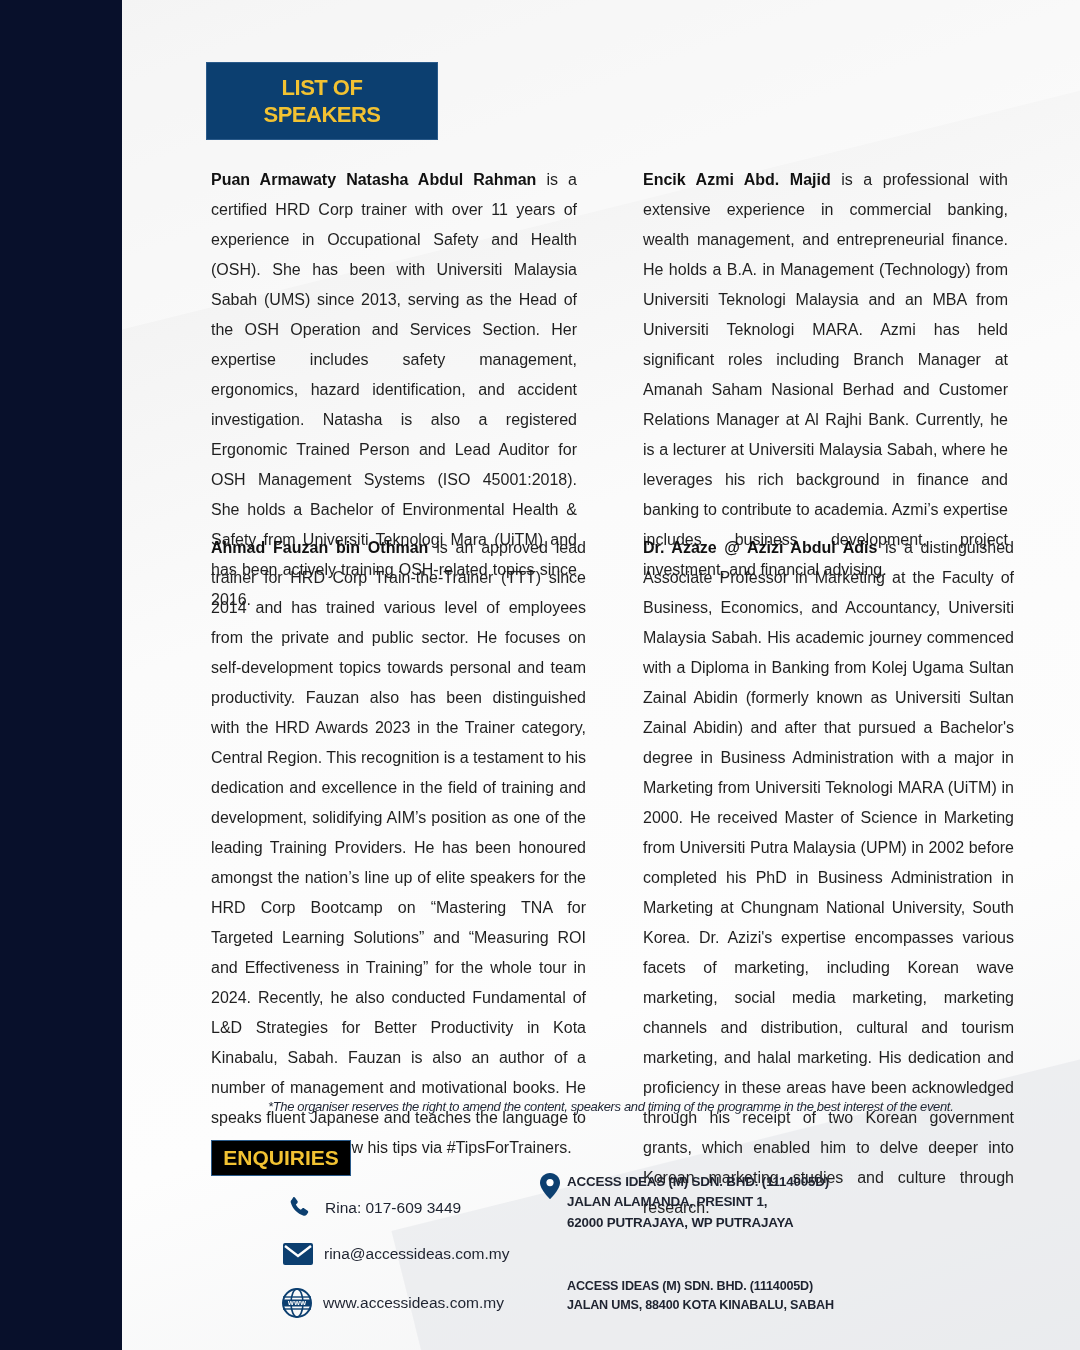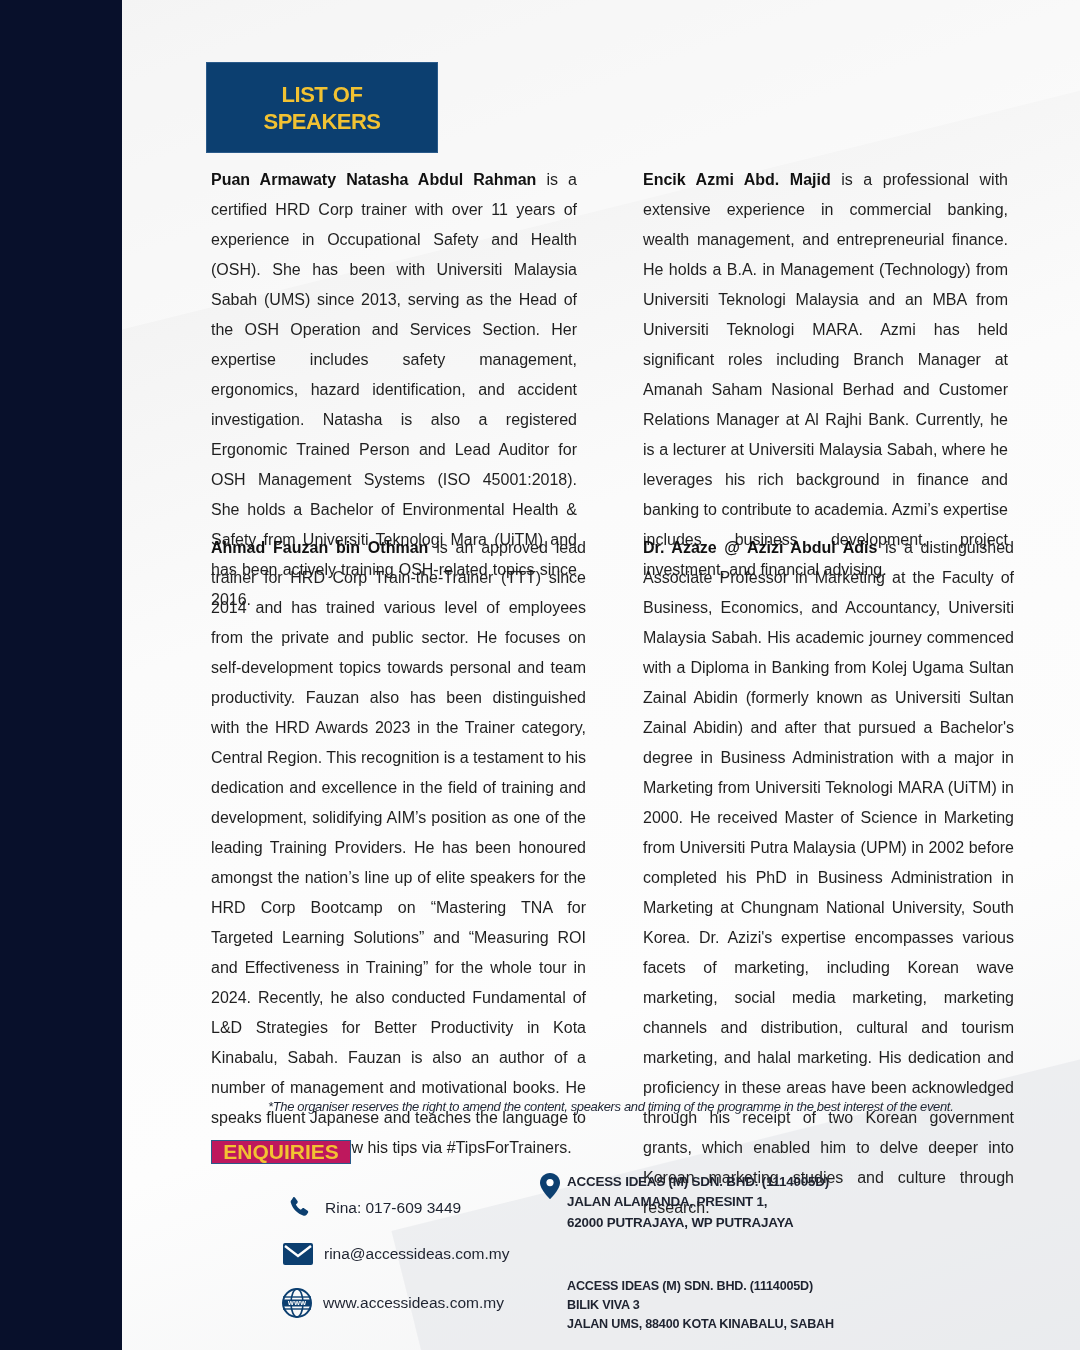--- a/index.html
+++ b/index.html
@@ -21,21 +21,21 @@
     }
     .page::before {
       content: ""; position: absolute; left: -200px; top: -120px; width: 1400px; height: 320px;
       background: rgba(255,255,255,0.45); transform: rotate(-14deg);
     }
     .page::after {
       content: ""; position: absolute; left: 300px; top: 1080px; width: 1200px; height: 400px;
       background: rgba(228,230,233,0.55); transform: rotate(-14deg);
     }
     .title-box {
-      position: absolute; left: 206px; top: 62px; width: 232px; height: 91px;
+      position: absolute; left: 206px; top: 62px; width: 232px; height: 78px;
       background: #0c3f70; border: 1px solid #2a5a8a;
       display: flex; flex-direction: column; align-items: center; justify-content: center;
       z-index: 2;
     }
     .title-box span {
       color: #f2c232; font-weight: bold; font-size: 22px; line-height: 27px;
       letter-spacing: -0.5px;
     }
     .bio {
       position: absolute; z-index: 2;
@@ -46,22 +46,22 @@
     .bio-1 { left: 211px; top: 165px; width: 366px; }
     .bio-2 { left: 643px; top: 165px; width: 365px; }
     .bio-3 { left: 211px; top: 533px; width: 375px; }
     .bio-4 { left: 643px; top: 533px; width: 371px; }
 
     .disclaimer {
       position: absolute; z-index: 2; left: 268px; top: 1099px; width: 720px;
       font-style: italic; font-size: 13px; color: #1d2433; letter-spacing: -0.35px;
     }
     .enq-box {
-      position: absolute; z-index: 2; left: 211px; top: 1140px; width: 140px; height: 24px;
-      background: #be185d; border: 1px solid #2a5a8a;
+      position: absolute; z-index: 2; left: 211px; top: 1140px; width: 140px; height: 36px;
+      background: #000000; border: 1px solid #2a5a8a;
       display: flex; align-items: center; justify-content: center;
     }
     .enq-box span { color: #f2c232; font-weight: bold; font-size: 21px; }
 
     .contact { position: absolute; z-index: 2; display: flex; align-items: center; }
     .contact .txt { font-weight: normal; font-size: 15.5px; color: #1e2330; }
     .c-phone { left: 283px; top: 1195px; }
     .c-mail { left: 282px; top: 1243px; }
     .c-web { left: 281px; top: 1287px; }
     .c-phone .icn, .c-mail .icn, .c-web .icn { width: 32px; margin-right: 10px; display: flex; align-items: center; justify-content: center; }
@@ -142,15 +142,14 @@
 </span>
 
 <div class="addr addr-1">
   <div>ACCESS IDEAS (M) SDN. BHD. (1114005D)</div>
   <div>JALAN ALAMANDA, PRESINT 1,</div>
   <div>62000 PUTRAJAYA, WP PUTRAJAYA</div>
 </div>
 
 <div class="addr addr-2">
   <div>ACCESS IDEAS (M) SDN. BHD. (1114005D)</div>
-  <div>BILIK VIVA 3</div>
   <div>JALAN UMS, 88400 KOTA KINABALU, SABAH</div>
 </div>
 
 </body></html>

